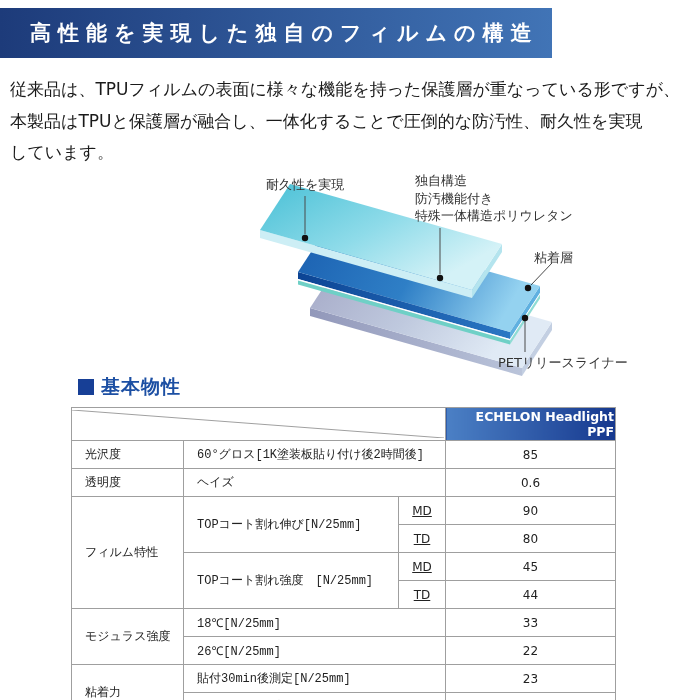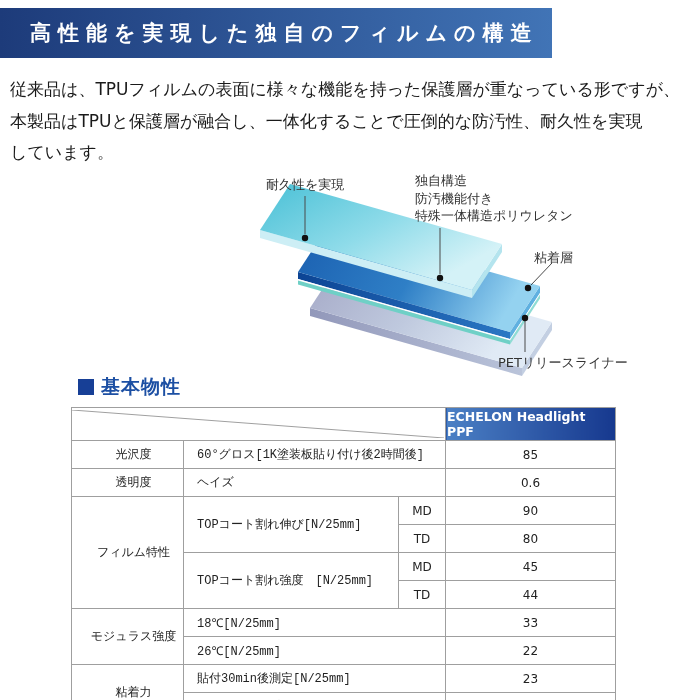--- a/index.html
+++ b/index.html
@@ -22,30 +22,30 @@
   .dlabel{position:absolute;font-size:13px;line-height:17.5px;color:#333;white-space:nowrap;}
 
   
   .section-title{position:absolute;left:78px;top:374px;display:flex;align-items:center;}
   .section-title .sq{width:16px;height:16px;background:#173f96;display:inline-block;margin-right:7px;}
   .section-title .txt{font-size:19px;font-weight:bold;color:#1c4fa3;letter-spacing:1px;}
 
   
   .spec-table{position:absolute;left:71px;top:407px;border-collapse:collapse;table-layout:fixed;font-size:12px;color:#222;}
   .spec-table td{border:1px solid #9f9f9f;vertical-align:middle;box-sizing:border-box;background:#fff;}
-  .spec-table td.cat{text-align:center;padding-left:13px;}
+  .spec-table td.cat{text-align:left;padding-left:13px;}
   .spec-table td.test{text-align:left;padding-left:13px;font-family:Liberation Mono, monospace;}
-  .spec-table td.dir{text-align:center;}
+  .spec-table td.dir{text-align:center;text-decoration:underline;}
   .spec-table td.val{text-align:center;}
   .spec-table tr{height:28px;}
   .spec-table tr.hrow{height:30px;}
   td.diag-cell{position:relative;padding:0;}
   td.diag-cell svg{display:block;}
   td.prod-head{background:linear-gradient(to right,#4b80c5,#16388e);color:#fff;font-weight:bold;
-    text-align:left;font-size:12.5px;margin-top:36px;}
+    text-align:right;font-size:12.5px;margin-top:36px;}
 </style>
 </head>
 <body>
 
 <div class="page">
 
   <div class="header-band">
     <span class="title">高性能を実現した独自のフィルムの構造</span>
   </div>
 

